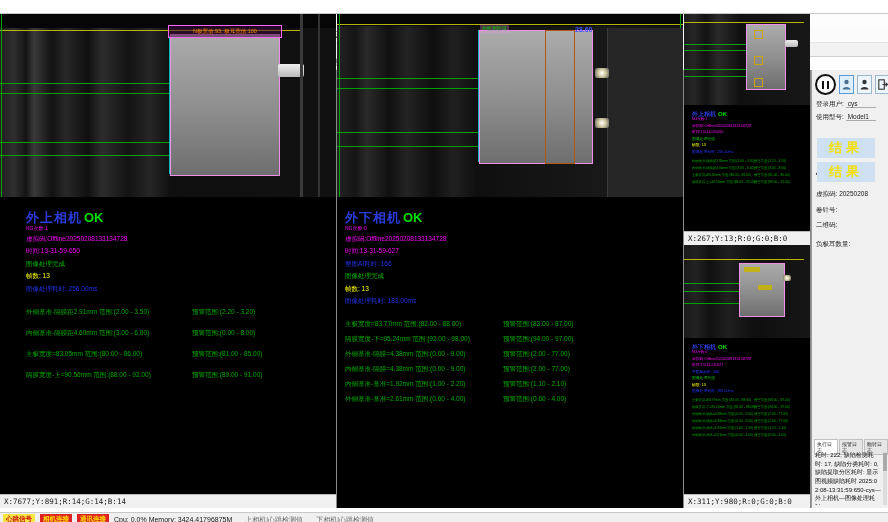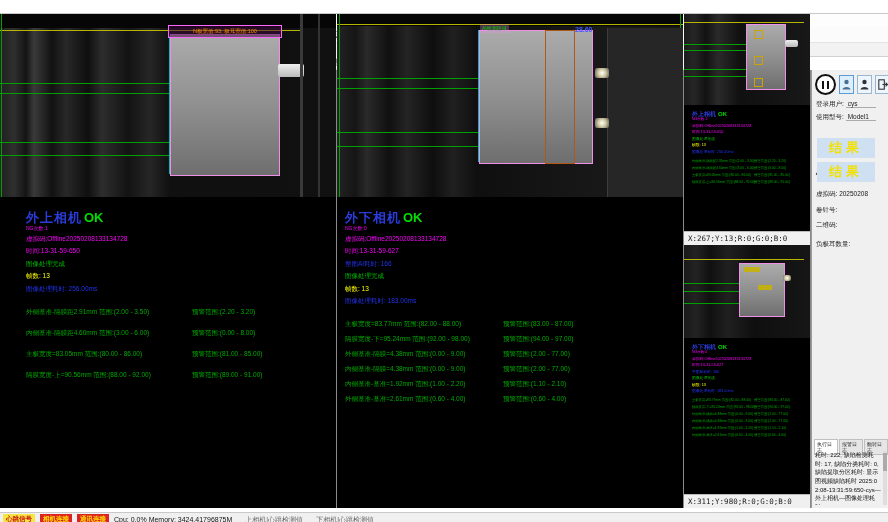--- a/index.html
+++ b/index.html
@@ -292,20 +292,21 @@
           <span class="meas-main">主极宽度=83.05mm 范围:(80.00 - 86.00)</span>
           <span class="meas-warn">预警范围:(81.00 - 85.00)</span>
         </div>
         <div class="meas-row">
           <span class="meas-main">隔膜宽度-上=90.56mm 范围:(88.00 - 92.00)</span>
           <span class="meas-warn">预警范围:(89.00 - 91.00)</span>
         </div>
       </div>
     </div>
 
+  <div class="coordbar" id="bar-left" style="left:0;top:480px;width:336px;">X:7677;Y:891;R:14;G:14;B:14</div>
 
   <div class="scene" id="thumb1-scene">
     <div class="yline" style="left:0;top:8px;width:120px;"></div>
     <div class="gline" style="left:0;top:30px;width:100px;"></div>
     <div class="gline" style="left:0;top:36px;width:100px;"></div>
     <div class="gline" style="left:0;top:55px;width:100px;"></div>
     <div class="gline" style="left:0;top:62px;width:100px;"></div>
     <div class="block" style="left:62px;top:10px;width:38px;height:64px;"></div>
     <div class="connector" style="left:101px;top:26px;width:13px;height:7px;"></div>
     <div style="position:absolute;left:70px;top:16px;width:7px;height:7px;border:1px solid #caa400;"></div>

